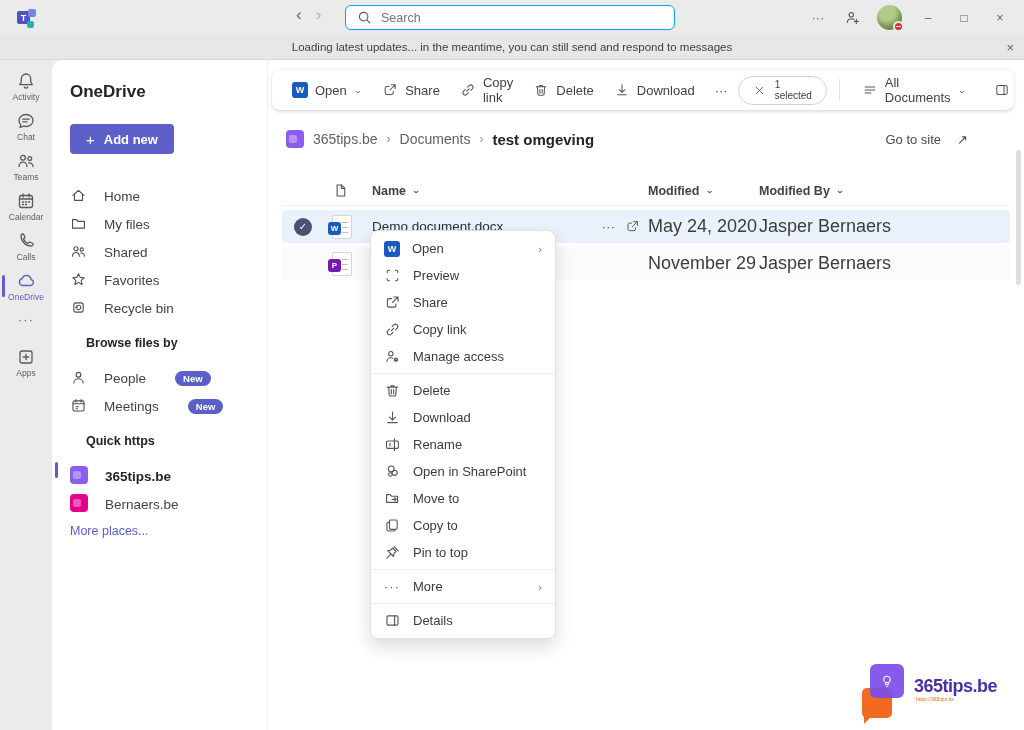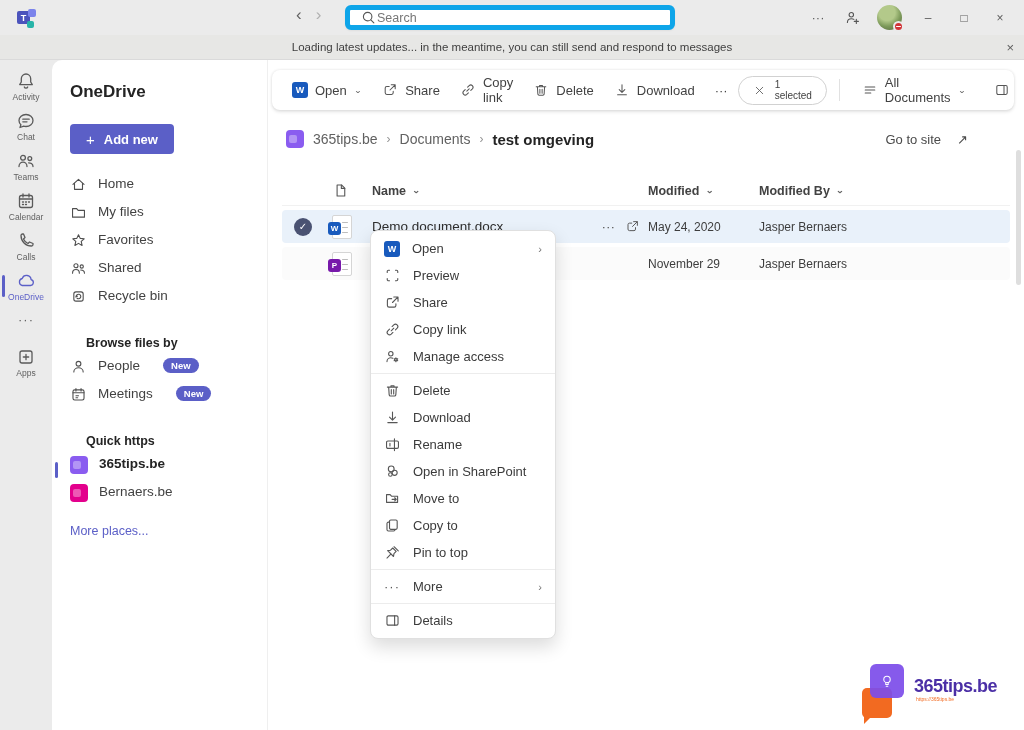--- a/index.html
+++ b/index.html
@@ -7,21 +7,21 @@
   body{font-family:"Liberation Sans",sans-serif;background:#ebebeb;position:relative;overflow:hidden;color:#424242}
   svg.sv{width:17px;height:17px;flex:none;fill:none;stroke:#565656;stroke-width:1.3;stroke-linecap:round;stroke-linejoin:round}
   
   .titlebar{height:35px;position:relative;background:#ebebeb}
   .tlogo{position:absolute;left:17px;top:8px;width:20px;height:20px}
   .tlogo .t1{position:absolute;left:0;top:3px;width:13px;height:13px;background:#4b53bc;border-radius:2px;color:#fff;font-size:9px;font-weight:700;display:flex;align-items:center;justify-content:center}
   .tlogo .t2{position:absolute;right:1px;top:1px;width:8px;height:8px;background:#7b83eb;border-radius:2px}
   .tlogo .t3{position:absolute;right:3px;bottom:0;width:7px;height:7px;background:#27b4a8;border-radius:2px}
   .navarrows{position:absolute;left:296px;top:5px;display:flex;gap:14px;font-size:17px;color:#616161}
   .navarrows .fwd{color:#b0b0b0}
-  .searchbox{position:absolute;left:345px;top:5px;width:330px;height:25px;background:#fff;border:5px solid #0ea5e9;border-radius:6px;display:flex;align-items:center;padding:0 10px;box-shadow:0 1px 2px rgba(0,0,0,.05)}
+  .searchbox{position:absolute;left:345px;top:5px;width:330px;height:25px;background:#fff;border:1px solid #0ea5e9;border-radius:6px;display:flex;align-items:center;padding:0 10px;gap:8px;box-shadow:0 1px 2px rgba(0,0,0,.05)}
   .searchbox input{border:none;outline:none;flex:1;font-size:12.5px;color:#424242;background:transparent;font-family:inherit}
   .searchbox input::placeholder{color:#767676}
   .tb-right{position:absolute;right:8px;top:0;height:35px;display:flex;align-items:center;gap:4px}
   .tb-btn{width:30px;height:30px;display:flex;align-items:center;justify-content:center;color:#5f5f5f;font-size:13px}
   .avatar{width:25px;height:25px;border-radius:50%;background:radial-gradient(circle at 40% 30%,#b3c98a 0 35%,#7d9a5a 60%,#4f5d3a 100%);position:relative;margin:0 6px}
   .presence{position:absolute;right:-2px;bottom:-2px;width:11px;height:11px;border-radius:50%;background:#d13438;border:2px solid #ebebeb;display:flex;align-items:center;justify-content:center}
   .presence::after{content:"";width:5px;height:1.5px;background:#fff;border-radius:1px}
   .winctl{width:32px;height:30px;display:flex;align-items:center;justify-content:center;color:#5f5f5f;font-size:12px}
   
   .banner{height:25px;background:#e7e7e5;border-bottom:1px solid #dadada;display:flex;align-items:center;justify-content:center;font-size:11.5px;color:#3f3f3f;position:relative}
@@ -37,21 +37,21 @@
   .rail-dots{height:26px;font-size:13px;color:#616161;letter-spacing:1px;display:flex;align-items:center}
   .rail-apps{margin-top:10px}
   
   .app{position:absolute;left:52px;top:60px;right:0;bottom:0;background:#fff;border-top-left-radius:10px;overflow:hidden}
   
   .sidebar{position:absolute;left:0;top:0;bottom:0;width:216px;padding:14px 14px 0;border-right:1px solid #efefef}
   .sb-title{font-size:17px;font-weight:700;color:#242424;margin:8px 0 22px 4px}
   .addnew{display:inline-flex;align-items:center;gap:9px;background:#5b5fc7;color:#fff;font-size:13px;font-weight:600;height:30px;padding:0 16px;border-radius:4px;margin-left:4px;border:none;font-family:inherit}
   .addnew .plus{font-size:15px;font-weight:400}
   .sb-nav{margin-top:22px}
-  .sb-item{display:flex;align-items:flex-start;gap:11px;height:28px;padding:0 4px;font-size:13.5px;color:#424242;border-radius:4px;position:relative}
+  .sb-item{display:flex;align-items:flex-end;gap:17px;height:28px;padding:0 4px;font-size:13.5px;color:#424242;border-radius:4px;position:relative}
   .sb-item svg{width:17px;height:17px;fill:none;stroke:#4f4f4f;stroke-width:1.3;stroke-linecap:round;stroke-linejoin:round;flex:none}
   .sb-head{font-size:12.5px;font-weight:700;color:#242424;margin:20px 20px 8px}
   .badge-new{background:#5b5fc7;color:#fff;font-size:9.5px;font-weight:600;padding:2px 8px;border-radius:9px;margin-left:12px}
   .qicon{width:18px;height:18px;border-radius:4px;position:relative;flex:none}
   .qicon::after{content:"";position:absolute;left:3px;top:5px;width:8px;height:8px;border-radius:2px;background:rgba(255,255,255,.35)}
   .qi-purple{background:#8a5cf0}
   .qi-pink{background:#e3008c}
   .sb-item.qactive{font-weight:700;color:#242424}
   .sb-item.qactive::before{content:"";position:absolute;left:-11px;top:6px;width:3px;height:16px;background:#5b5fc7;border-radius:2px}
   .moreplaces{color:#5b5fc7;font-size:12.5px;margin:12px 4px;display:inline-block}
@@ -81,21 +81,21 @@
   .row{position:absolute;left:14px;right:14px;height:33px;display:flex;align-items:center;padding-left:12px;border-radius:4px;font-size:13.5px;color:#2e2e2e}
   .row1{top:150px;background:#e9f1fa}
   .row2{top:187px;background:#fbfbfb}
   .ckc{width:18px;height:18px;border-radius:50%;background:#4a5272;color:#fff;font-size:10px;display:flex;align-items:center;justify-content:center}
   .doc{position:relative;width:20px;height:24px;background:#fff;border:1px solid #d5d5d5;border-radius:2px}
   .doc i{position:absolute;left:9px;right:3px;height:1.6px;background:#bdbdbd;border-radius:1px}
   .doc i:nth-child(1){top:6px}.doc i:nth-child(2){top:11px}.doc i:nth-child(3){top:16px}
   .doc .db{position:absolute;left:-5px;bottom:3px;width:13px;height:13px;border-radius:3px;color:#fff;font-size:8px;font-weight:700;display:flex;align-items:center;justify-content:center}
   .db-w{background:#185abd}.db-p{background:#7719aa}
   .rowacts{margin-left:auto;display:flex;align-items:center;gap:10px;padding-right:8px;color:#565656}
-  .mdtxt{font-size:12px;color:#3d3d3d}
+  .mdtxt{font-size:18px;color:#3d3d3d}
   
   .cmenu{position:absolute;left:370px;top:230px;width:186px;background:#fff;border:1px solid #e0e0e0;border-radius:8px;box-shadow:0 8px 18px rgba(0,0,0,.14);padding:4px 0;z-index:50}
   .mi{height:27px;display:flex;align-items:center;gap:12px;padding:0 13px;font-size:13px;color:#3b3b3b}
   .mi .subchev{margin-left:auto;color:#757575;font-size:11px}
   .msep{height:1px;background:#ececec;margin:3px 0}
   .mi .dots{font-size:13px;color:#565656;letter-spacing:1px;width:17px}
   
   .scrollthumb{position:absolute;right:3px;top:90px;width:5px;height:135px;background:#dedede;border-radius:3px}
   
   .wm{position:absolute;right:12px;bottom:10px;width:152px;height:58px}
@@ -220,32 +220,32 @@
         <span>Home</span>
       </div>
       <div class="sb-item">
         <svg viewBox="0 0 20 20">
             <path d="M3 15.5v-10h4.8l1.8 2H17v8z"></path>
           </svg>
         <span>My files</span>
       </div>
       <div class="sb-item">
         <svg viewBox="0 0 20 20">
-            <path d="M10 3.2l2 4.3 4.7.5-3.5 3.1 1 4.7L10 13.4l-4.2 2.4 1-4.7-3.5-3.1 4.7-.5z"></path>
-          </svg>
-        <span>Favorites</span>
-      </div>
-      <div class="sb-item">
-        <svg viewBox="0 0 20 20">
             <circle cx="7" cy="6.8" r="2.4"></circle>
             <circle cx="13.8" cy="7.6" r="1.9"></circle>
             <path d="M3 15.5c0-2.9 2.2-4.3 4-4.3s4 1.4 4 4.3"></path>
             <path d="M12.6 11.8c1.8 0 4.4 1 4.4 3.7"></path>
           </svg>
         <span>Shared</span>
+      </div>
+      <div class="sb-item">
+        <svg viewBox="0 0 20 20">
+            <path d="M10 3.2l2 4.3 4.7.5-3.5 3.1 1 4.7L10 13.4l-4.2 2.4 1-4.7-3.5-3.1 4.7-.5z"></path>
+          </svg>
+        <span>Favorites</span>
       </div>
       <div class="sb-item">
         <svg viewBox="0 0 20 20">
             <rect x="4.5" y="4.5" width="11" height="11" rx="2.5"></rect>
             <path d="M7.3 10a2.7 2.7 0 1 1 1 2.1"></path>
             <path d="M7.1 10.9l.2-1.5 1.5.3"></path>
           </svg>
         <span>Recycle bin</span>
       </div>
     </div>

